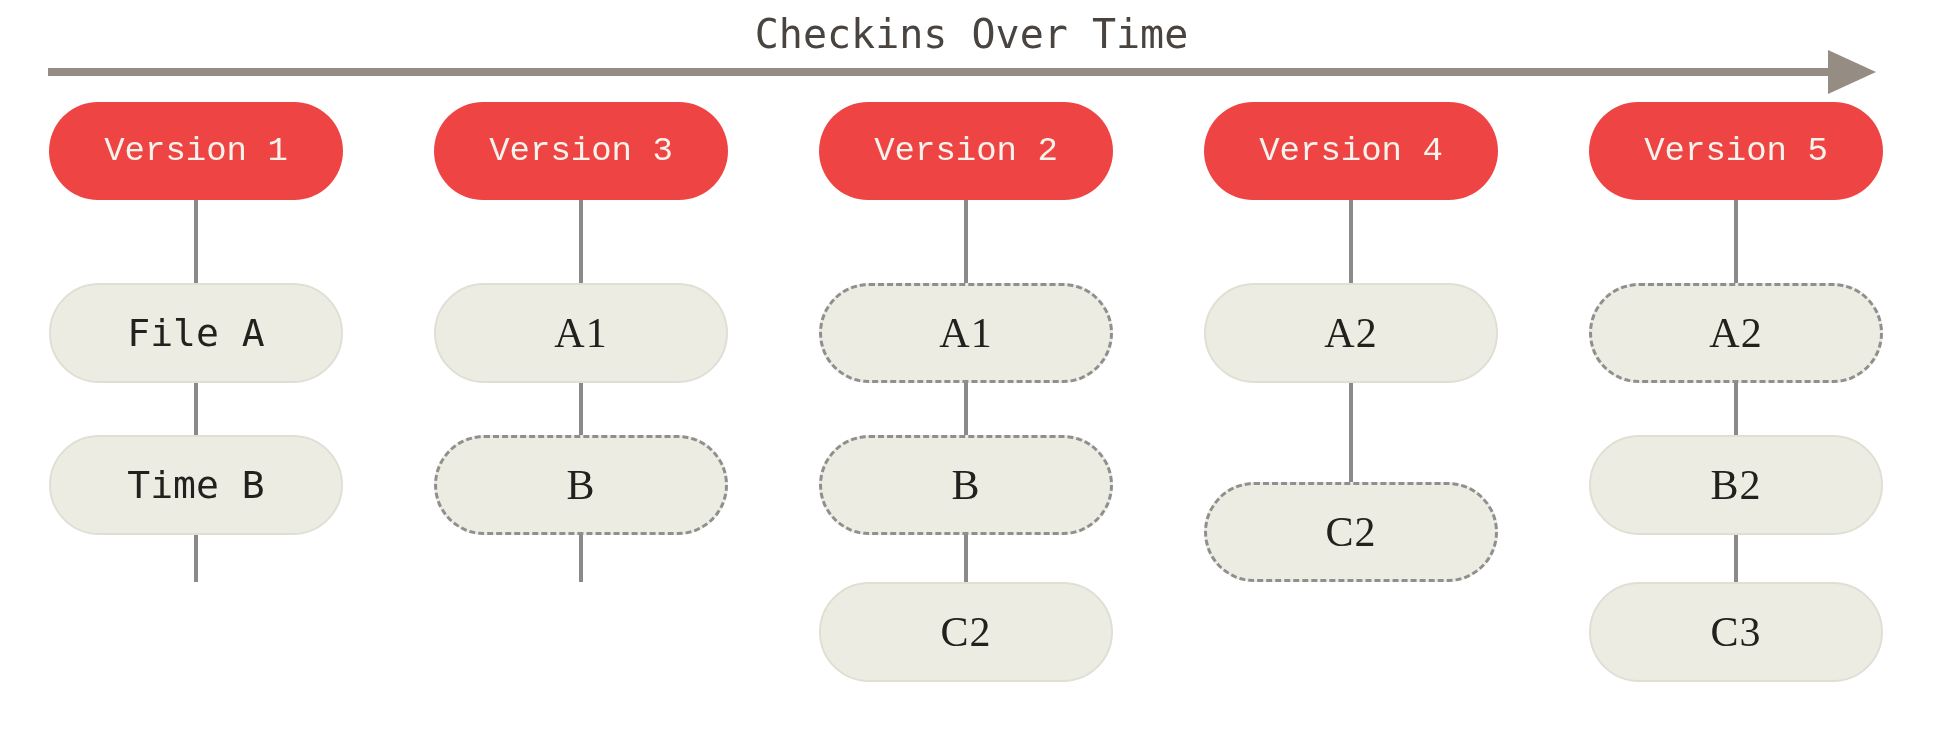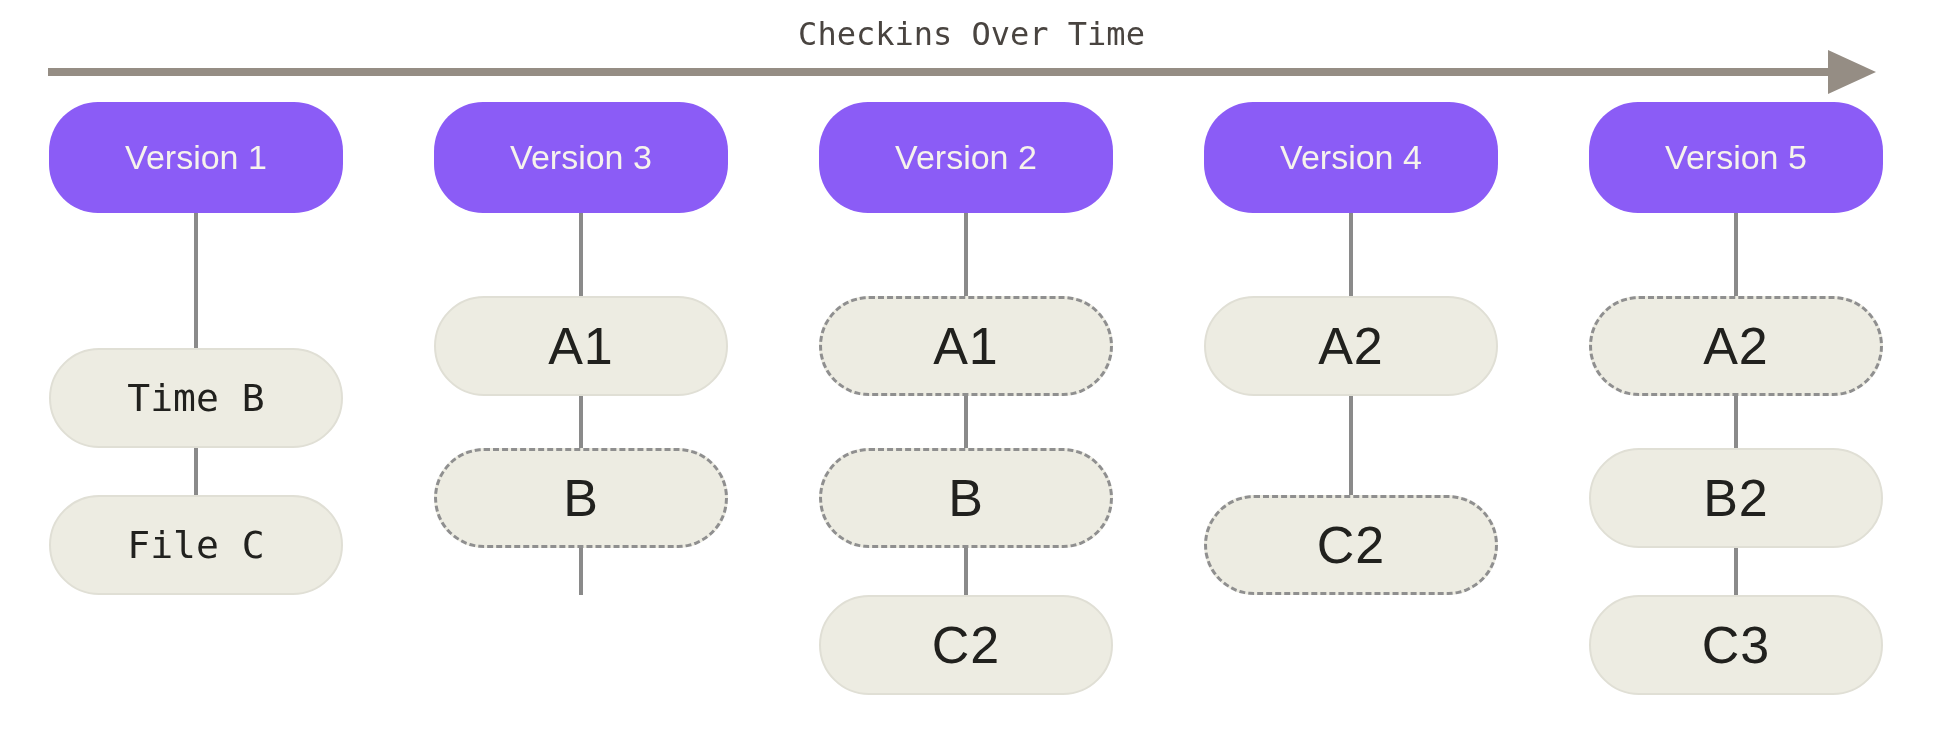--- a/index.html
+++ b/index.html
@@ -17,21 +17,21 @@
   }
 
   
   .diagram-title {
     position: absolute;
     left: 0;
     right: 0;
     top: 12px;
     text-align: center;
     font-family: "DejaVu Sans Mono", monospace;
-    font-size: 32px;
+    font-size: 40px;
     line-height: 44px;
     color: #494440;
     white-space: pre;
   }
   .arrow-shaft {
     position: absolute;
     left: 48px;
     top: 68px;
     width: 1782px;
     height: 8px;
@@ -58,26 +58,26 @@
     justify-content: space-between;
   }
   .column {
     width: 294px;
     display: flex;
     flex-direction: column;
     align-items: center;
   }
   .version-pill {
     width: 294px;
-    height: 111px;
+    height: 98px;
     box-sizing: border-box;
     border-radius: 49px;
-    background: #8b5cf6;
+    background: #ef4444;
     color: #f6f3ec;
-    font-family: Liberation Sans, sans-serif;
+    font-family: Liberation Mono, monospace;
     font-size: 34px;
     display: flex;
     align-items: center;
     justify-content: center;
     white-space: pre;
   }
   .connector {
     width: 4px;
     background: #8a8a8a;
     flex-shrink: 0;
@@ -89,22 +89,22 @@
   .file-box {
     width: 294px;
     height: 100px;
     box-sizing: border-box;
     border-radius: 50px;
     background: #edece2;
     color: #21211e;
     display: flex;
     align-items: center;
     justify-content: center;
-    font-family: Liberation Sans, sans-serif;
-    font-size: 52px;
+    font-family: Liberation Serif, serif;
+    font-size: 42px;
     letter-spacing: 1px;
     white-space: pre;
   }
   .file-box.solid  { border: 2px solid #e0dfd5; }
   .file-box.dashed { border: 3px dashed #8f8f8f; }
 
   
   .column.mono-labels .file-box {
     font-family: "DejaVu Sans Mono", monospace;
     font-size: 38px;
@@ -119,24 +119,24 @@
   <div class="diagram-title">Checkins Over Time</div>
 
   <div class="arrow-shaft"></div>
   <div class="arrow-head"></div>
 
   <div class="columns">
 
     <div class="column mono-labels">
       <div class="version-pill">Version 1</div>
       <div class="connector conn-1"></div>
+      <div class="file-box solid">File A</div>
       <div class="connector conn-2"></div>
       <div class="file-box solid">Time B</div>
       <div class="connector conn-3"></div>
-      <div class="file-box solid">File C</div>
     </div>
 
     <div class="column">
       <div class="version-pill">Version 3</div>
       <div class="connector conn-1"></div>
       <div class="file-box solid">A1</div>
       <div class="connector conn-2"></div>
       <div class="file-box dashed">B</div>
       <div class="connector conn-3"></div>
     </div>

